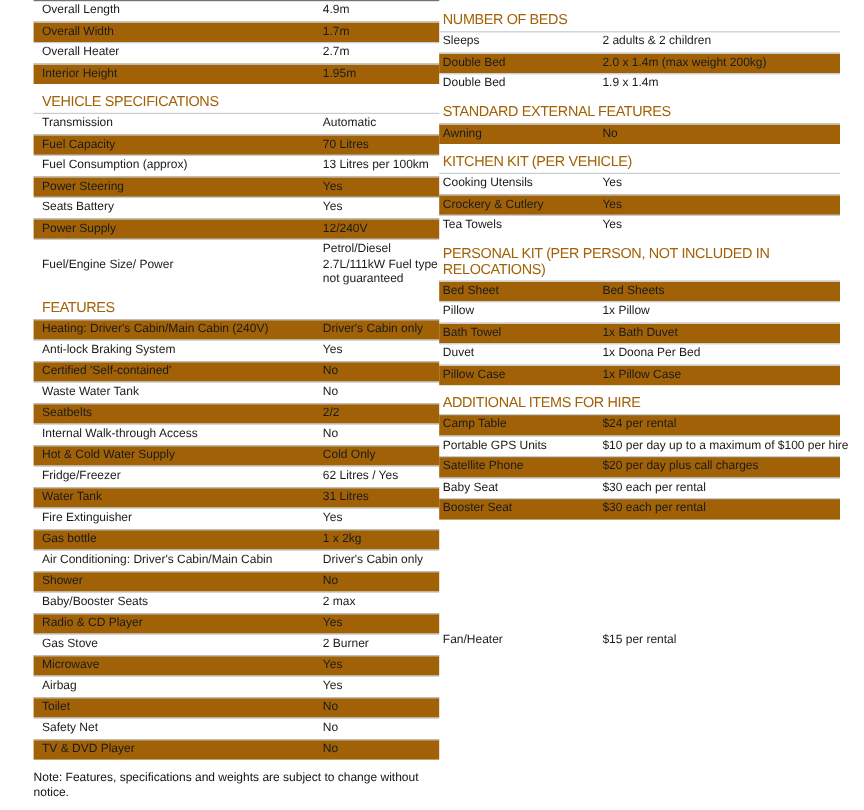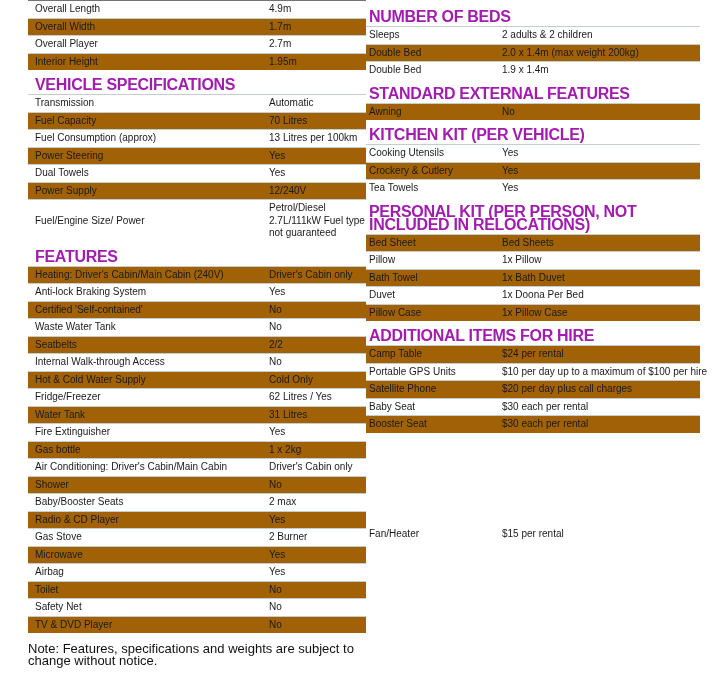--- a/index.html
+++ b/index.html
@@ -11,25 +11,25 @@
     color:#1a1a1a;
     overflow:hidden;
   }
   .col{position:absolute;top:0;}
   .col-left{left:28px;width:338px;}
   .col-right{left:366px;width:334px;}
 
   .sec-heading{
     margin:8px 0 3px 0;
     padding-left:7px;
-    font-size:16px;
-    font-weight:bold;
+    font-size:12px;
+    font-weight:normal;
     letter-spacing:-0.3px;
     line-height:13px;
-    color:#a21caf;
+    color:#a16207;
   }
   .col-right .sec-heading{padding-left:3px;}
   .col-right > div > .sec-heading:first-child{margin-top:10px;}
 
   .spec-table{width:100%;}
   .row{
     display:flex;
     align-items:center;
     min-height:17px;
     border-top:1px solid #c6cdd2;
@@ -51,21 +51,21 @@
     display:flex;
     margin-top:92px;
     font-size:10px;
     line-height:13px;
   }
   .loose-row .label{width:136px;padding:2px 4px 2px 3px;}
   .loose-row .value{white-space:nowrap;padding:2px 0;}
 
   .note{
     margin-top:10px;
-    font-size:13px;
+    font-size:10px;
     line-height:12px;
     color:#111;
   }
 </style>
 </head>
 <body>
 
 <div class="page">
 
   <div class="col col-left">
@@ -73,21 +73,21 @@
         <div class="spec-table dark-top">
           <div class="row">
             <div class="cell label">Overall Length</div>
             <div class="cell value">4.9m</div>
           </div>
           <div class="row alt">
             <div class="cell label">Overall Width</div>
             <div class="cell value">1.7m</div>
           </div>
           <div class="row">
-            <div class="cell label">Overall Player</div>
+            <div class="cell label">Overall Heater</div>
             <div class="cell value">2.7m</div>
           </div>
           <div class="row alt">
             <div class="cell label">Interior Height</div>
             <div class="cell value">1.95m</div>
           </div>
         </div>
         <div class="sec-heading">VEHICLE SPECIFICATIONS</div>
         <div class="spec-table">
           <div class="row">
@@ -100,21 +100,21 @@
           </div>
           <div class="row">
             <div class="cell label">Fuel Consumption (approx)</div>
             <div class="cell value">13 Litres per 100km</div>
           </div>
           <div class="row alt">
             <div class="cell label">Power Steering</div>
             <div class="cell value">Yes</div>
           </div>
           <div class="row">
-            <div class="cell label">Dual Towels</div>
+            <div class="cell label">Seats Battery</div>
             <div class="cell value">Yes</div>
           </div>
           <div class="row alt">
             <div class="cell label">Power Supply</div>
             <div class="cell value">12/240V</div>
           </div>
           <div class="row">
             <div class="cell label">Fuel/Engine Size/ Power</div>
             <div class="cell value">Petrol/Diesel
 2.7L/111kW Fuel type

